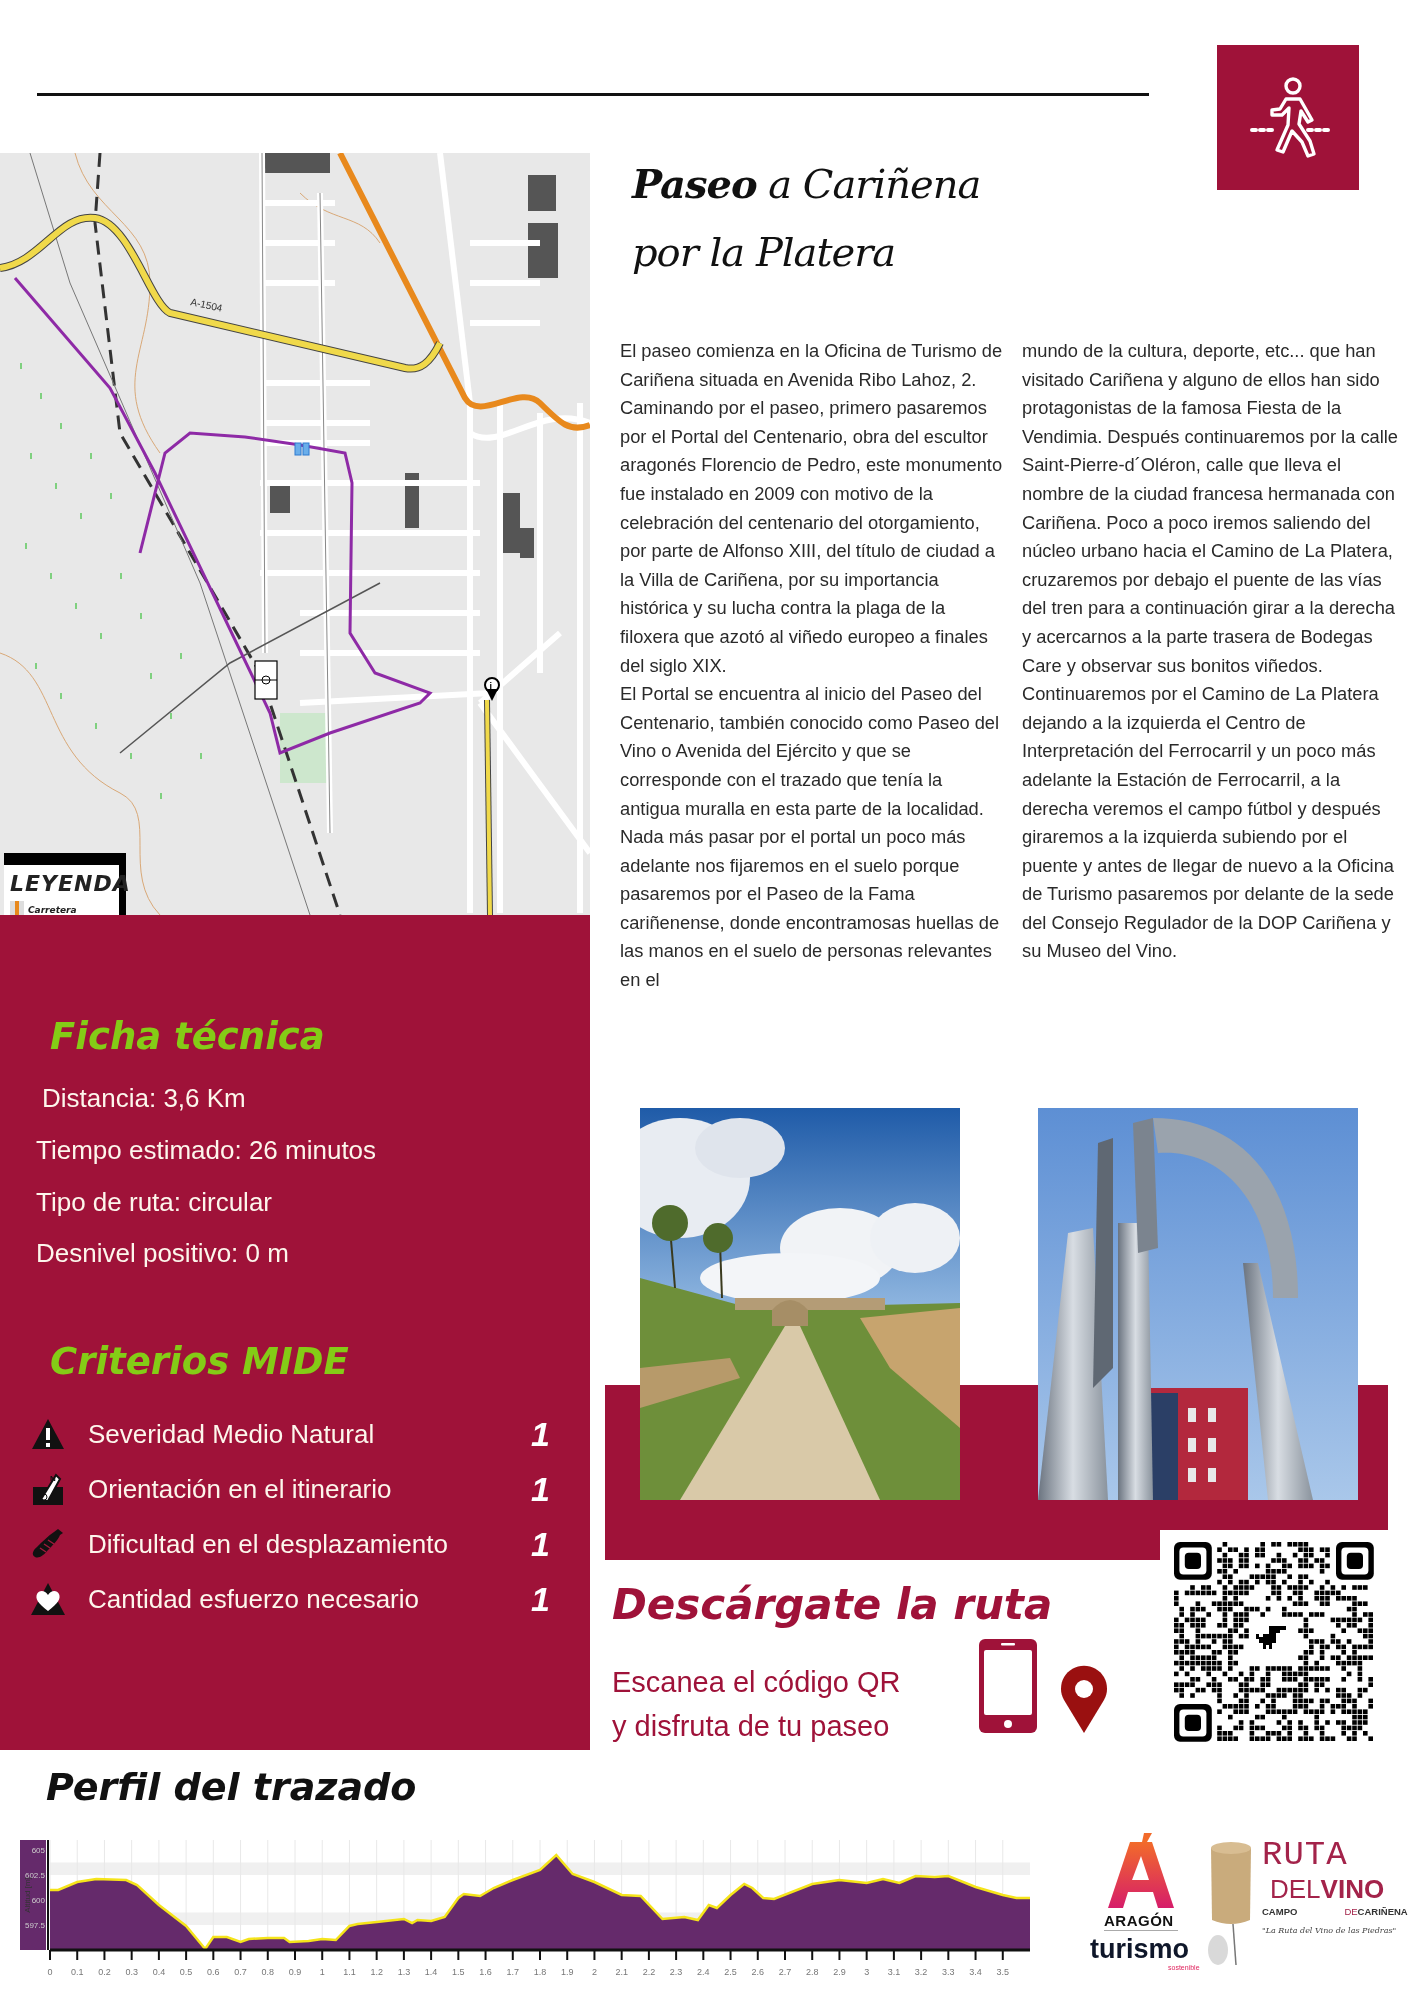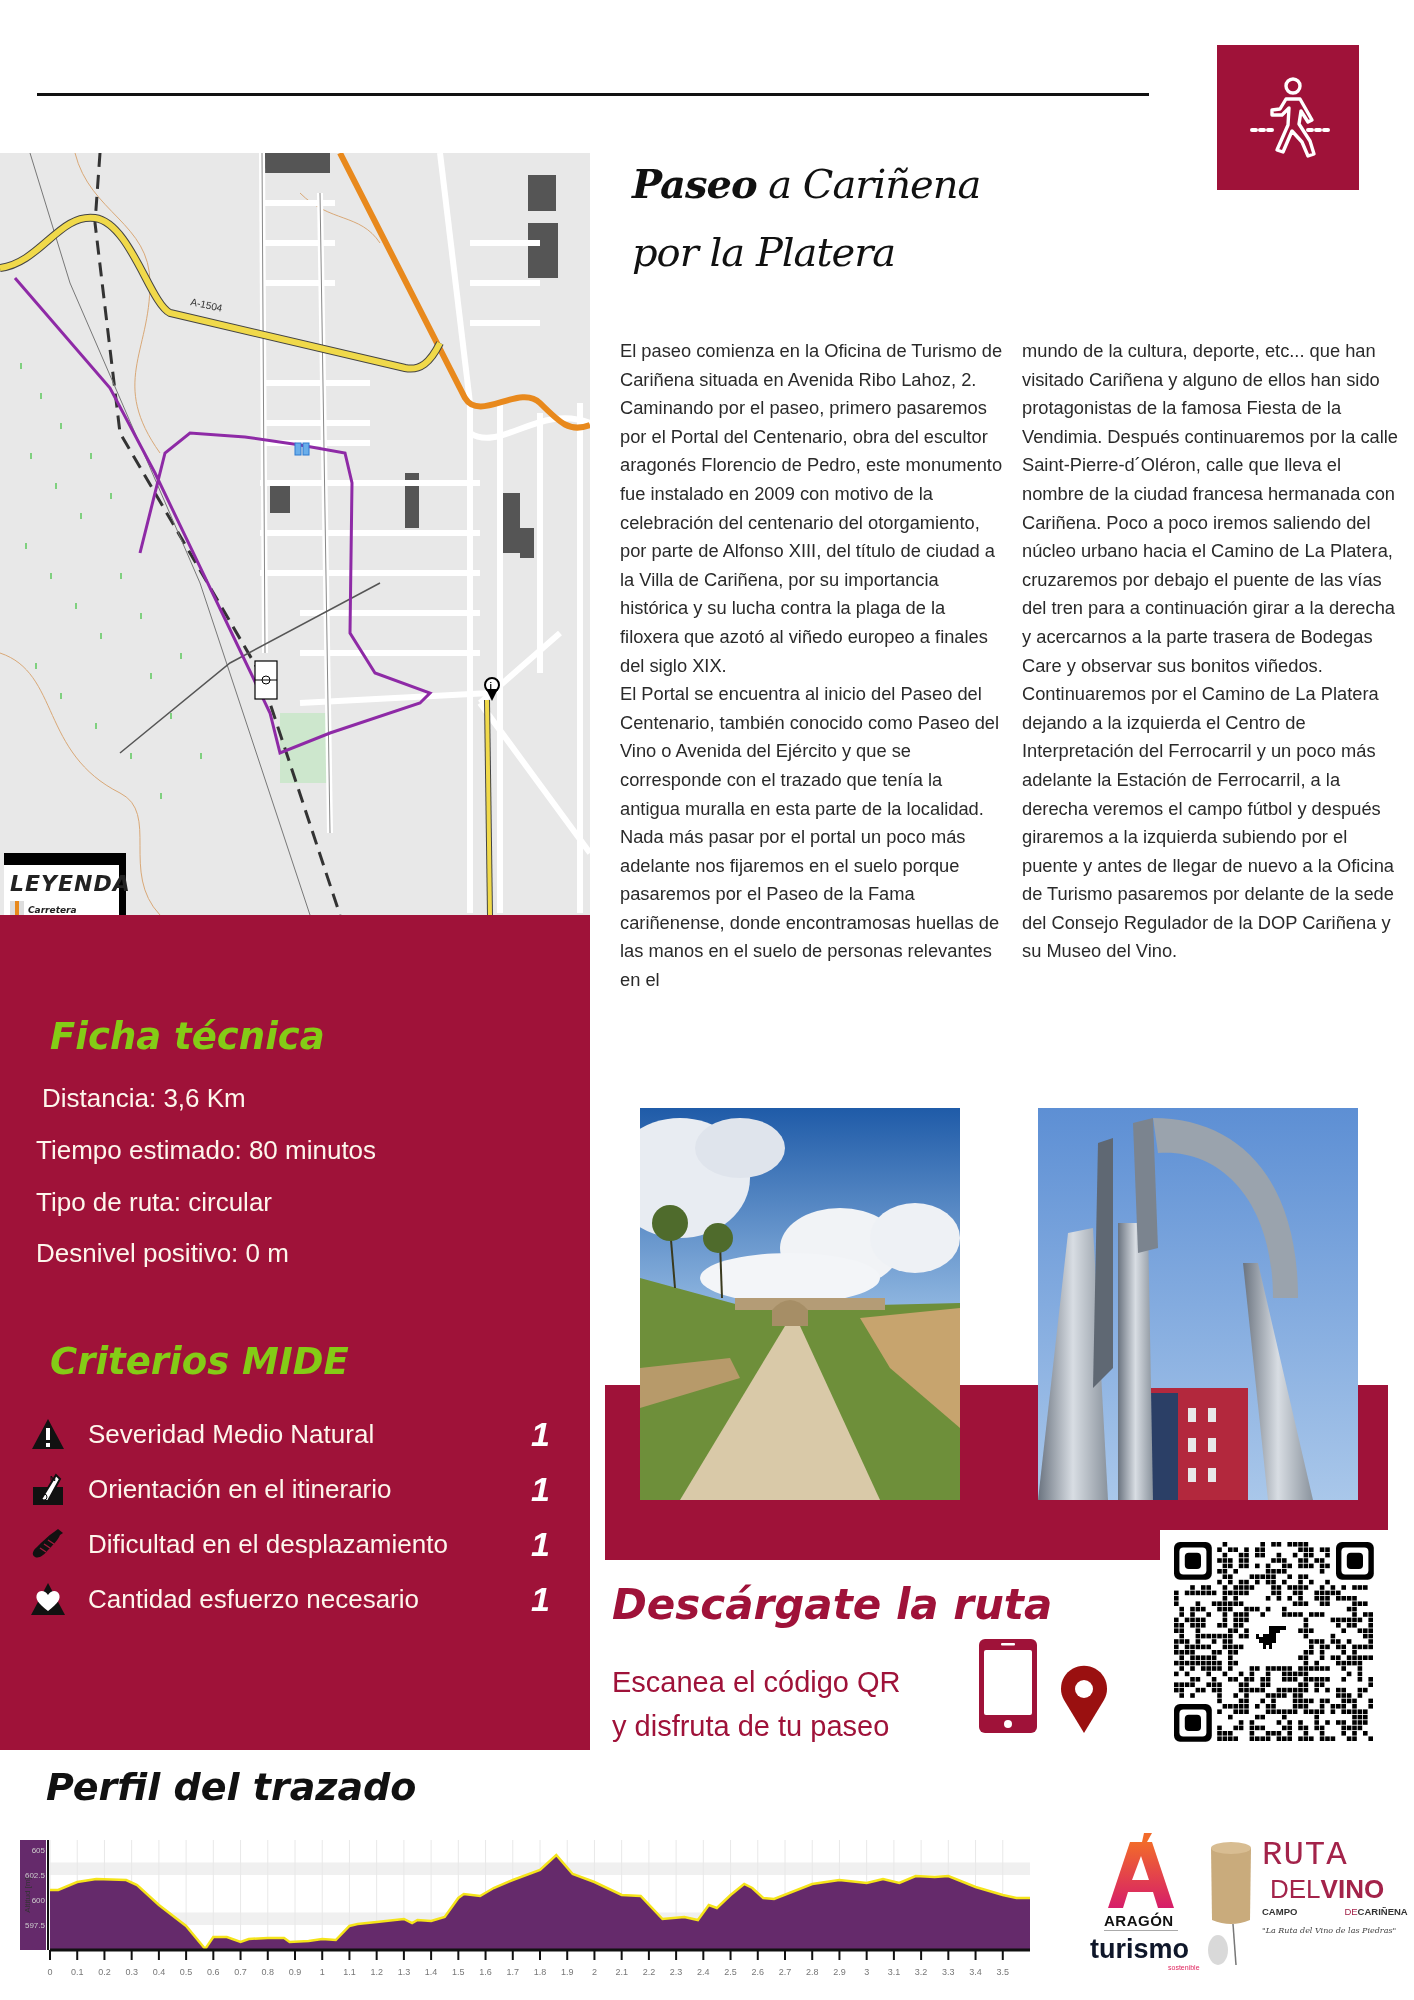--- a/index.html
+++ b/index.html
@@ -158,21 +158,21 @@
   <p>El Portal se encuentra al inicio del Paseo del Centenario, también conocido como Paseo del Vino o Avenida del Ejército y que se corresponde con el trazado que tenía la antigua muralla en esta parte de la localidad.</p>
   <p>Nada más pasar por el portal un poco más adelante nos fijaremos en el suelo porque pasaremos por el Paseo de la Fama cariñenense, donde encontramosas huellas de las manos en el suelo de personas relevantes en el</p>
 </div>
 <div class="col" style="left:1022px;width:382px;">
   <p> mundo de la cultura, deporte, etc... que han visitado Cariñena y alguno de ellos han sido protagonistas de la famosa Fiesta de la Vendimia. Después continuaremos por la calle Saint-Pierre-d´Oléron, calle que lleva el nombre de la ciudad francesa hermanada con Cariñena. Poco a poco iremos saliendo del núcleo urbano hacia el Camino de La Platera, cruzaremos por debajo el puente de las vías del tren para a continuación girar a la derecha y acercarnos a la parte trasera de Bodegas Care y observar sus bonitos viñedos. Continuaremos por el Camino de La Platera dejando a la izquierda el Centro de Interpretación del Ferrocarril y un poco más adelante la Estación de Ferrocarril, a la derecha veremos el campo fútbol y después giraremos a la izquierda subiendo por el puente y antes de llegar de nuevo a la Oficina de Turismo pasaremos por delante de la sede del Consejo Regulador de la DOP Cariñena y su Museo del Vino.</p>
 </div>
 
 <div id="panel" class="abs">
   <div class="panel-h" style="top:100px;">Ficha técnica</div>
   <div class="ficha-row" style="top:168px;left:42px;">Distancia: 3,6 Km</div>
-  <div class="ficha-row" style="top:220px;">Tiempo estimado: 80 minutos</div>
+  <div class="ficha-row" style="top:220px;">Tiempo estimado: 26 minutos</div>
   <div class="ficha-row" style="top:272px;">Tipo de ruta: circular</div>
   <div class="ficha-row" style="top:323px;">Desnivel positivo: 0 m</div>
 
   <div class="panel-h" style="top:425px;">Criterios MIDE</div>
 
   <div class="mide-row" style="top:497px;">
     <svg class="ic" viewBox="0 0 36 36">
         <path d="M18 3 L34 33 L2 33 Z" fill="#111"></path>
         <rect x="16" y="12" width="4" height="12" fill="#fff"></rect>
         <rect x="16" y="27" width="4" height="4" fill="#fff"></rect>

